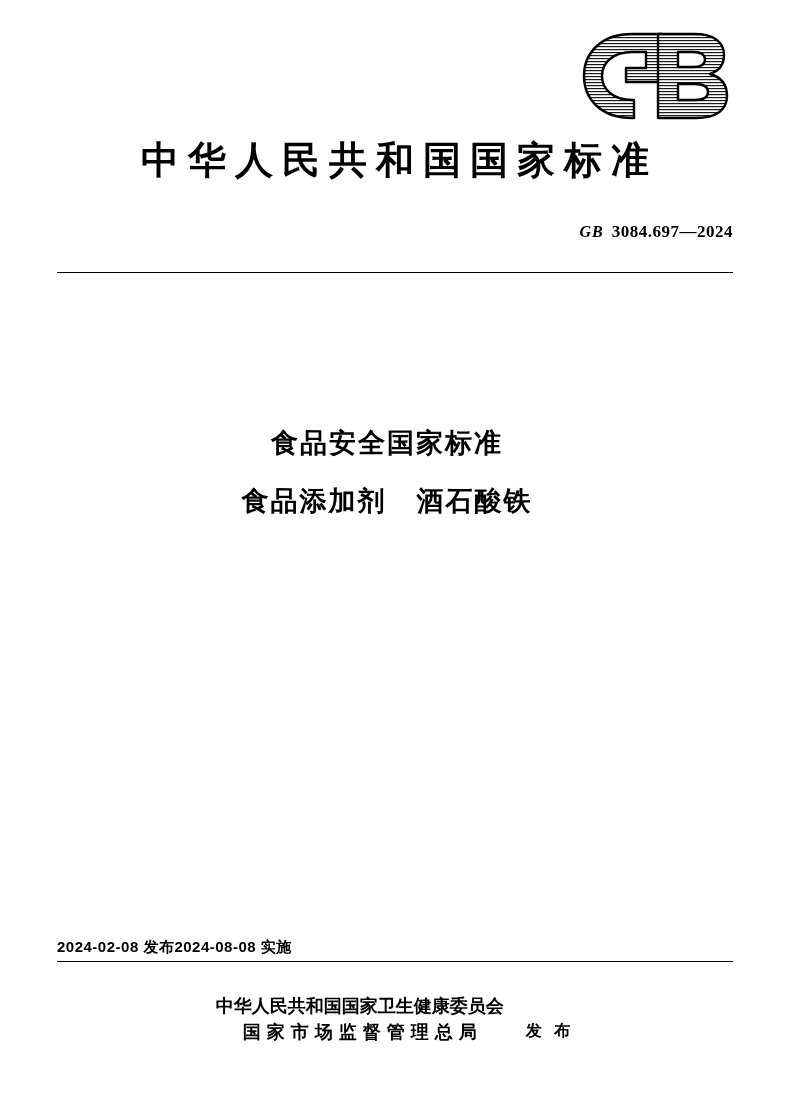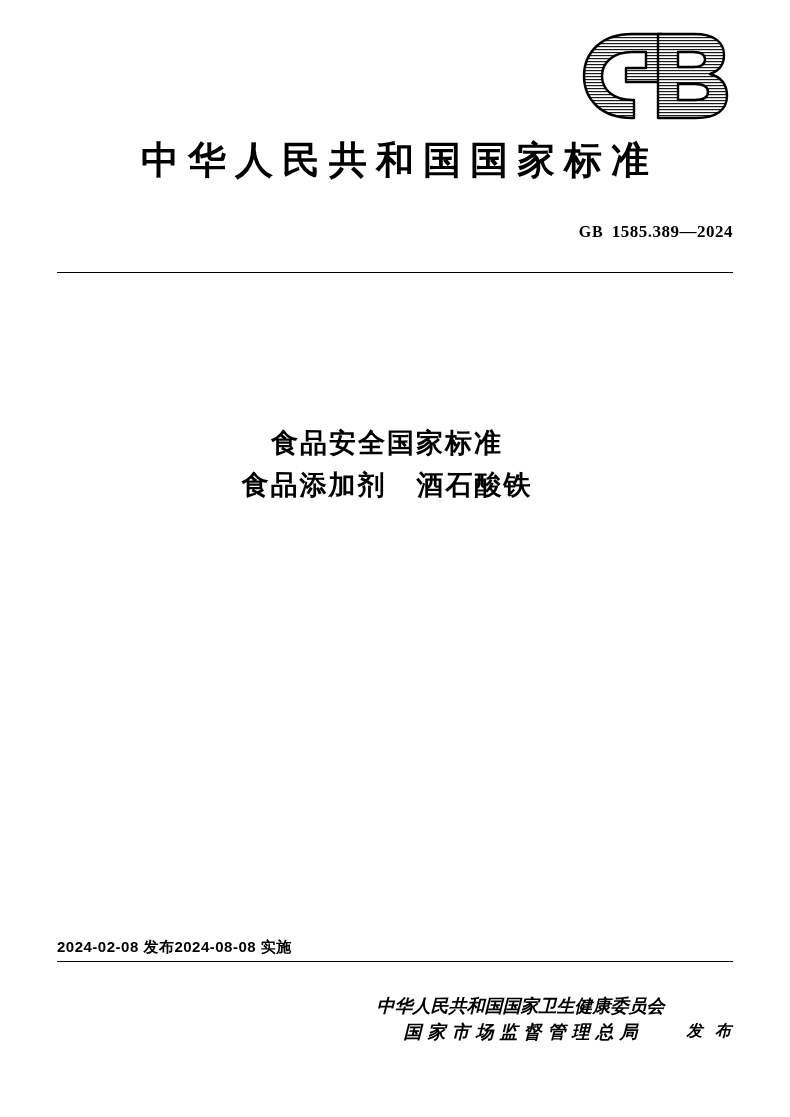--- a/index.html
+++ b/index.html
@@ -55,20 +55,21 @@
     right: 57px;
     font-family: "Liberation Serif", serif;
     font-weight: bold;
     font-size: 17px;
     letter-spacing: 0.5px;
   }
   .std-number .gb-mark {
     font-size: 16px;
     letter-spacing: 1px;
     margin-right: 8px;
+    font-style: italic;
   }
 
   
   .rule-top {
     position: absolute;
     top: 272px;
     left: 57px;
     right: 57px;
     border-top: 1px solid #000;
     height: 0;
@@ -88,21 +89,21 @@
     font-size: 27px;
     letter-spacing: 2px;
     line-height: 1.35;
   }
   .doc-title-line2 {
     font-family: "Liberation Sans", sans-serif;
     font-weight: bold;
     font-size: 27px;
     letter-spacing: 2px;
     line-height: 1.35;
-    margin-top: 6px;
+    margin-top: 22px;
   }
   .doc-title-line2 .gap {
     display: inline-block;
     width: 30px;
   }
 
   
   .rule-bottom {
     position: absolute;
     bottom: 155px;
@@ -125,23 +126,22 @@
   .date-row .date-item {
     letter-spacing: 0.5px;
   }
 
   .issuer-block {
     position: absolute;
     bottom: 72px;
     left: 55px;
     right: 55px;
     display: flex;
-    justify-content: flex-end;
+    justify-content: center;
     align-items: center;
-    font-style: italic;
   }
   .issuer-names {
     font-family: "Liberation Sans", sans-serif;
     font-weight: bold;
     font-size: 18px;
     line-height: 1.45;
     text-align: center;
   }
   .issuer-line1 { letter-spacing: 0px; }
   .issuer-line2 { letter-spacing: 6px; text-indent: 6px; }
@@ -189,21 +189,21 @@
                  L84 90 Z
                  M104 24 L104 39 L119 39 C127 39 131 36 131 31.5 C131 27 127 24 119 24 Z
                  M104 56 L104 72 L121 72 C130 72 134 69 134 64 C134 59 130 56 121 56 Z" fill="url(#hatch)" stroke="#000" stroke-width="2.4" stroke-linejoin="round" fill-rule="evenodd"></path>
       </g>
     </svg>
   </div>
 
   <div class="national-title">中华人民共和国国家标准</div>
 
   <div class="std-number">
-    <span class="gb-mark">GB</span><span>1585.389—2024</span>
+    <span class="gb-mark">GB</span><span>3084.697—2024</span>
   </div>
 
   <div class="rule-top"></div>
 
   <div class="doc-title-block">
     <div class="doc-title-line1">食品安全国家标准</div>
     <div class="doc-title-line2">
       <span>食品添加剂</span><span class="gap"></span><span>酒石酸铁</span>
     </div>
   </div>

